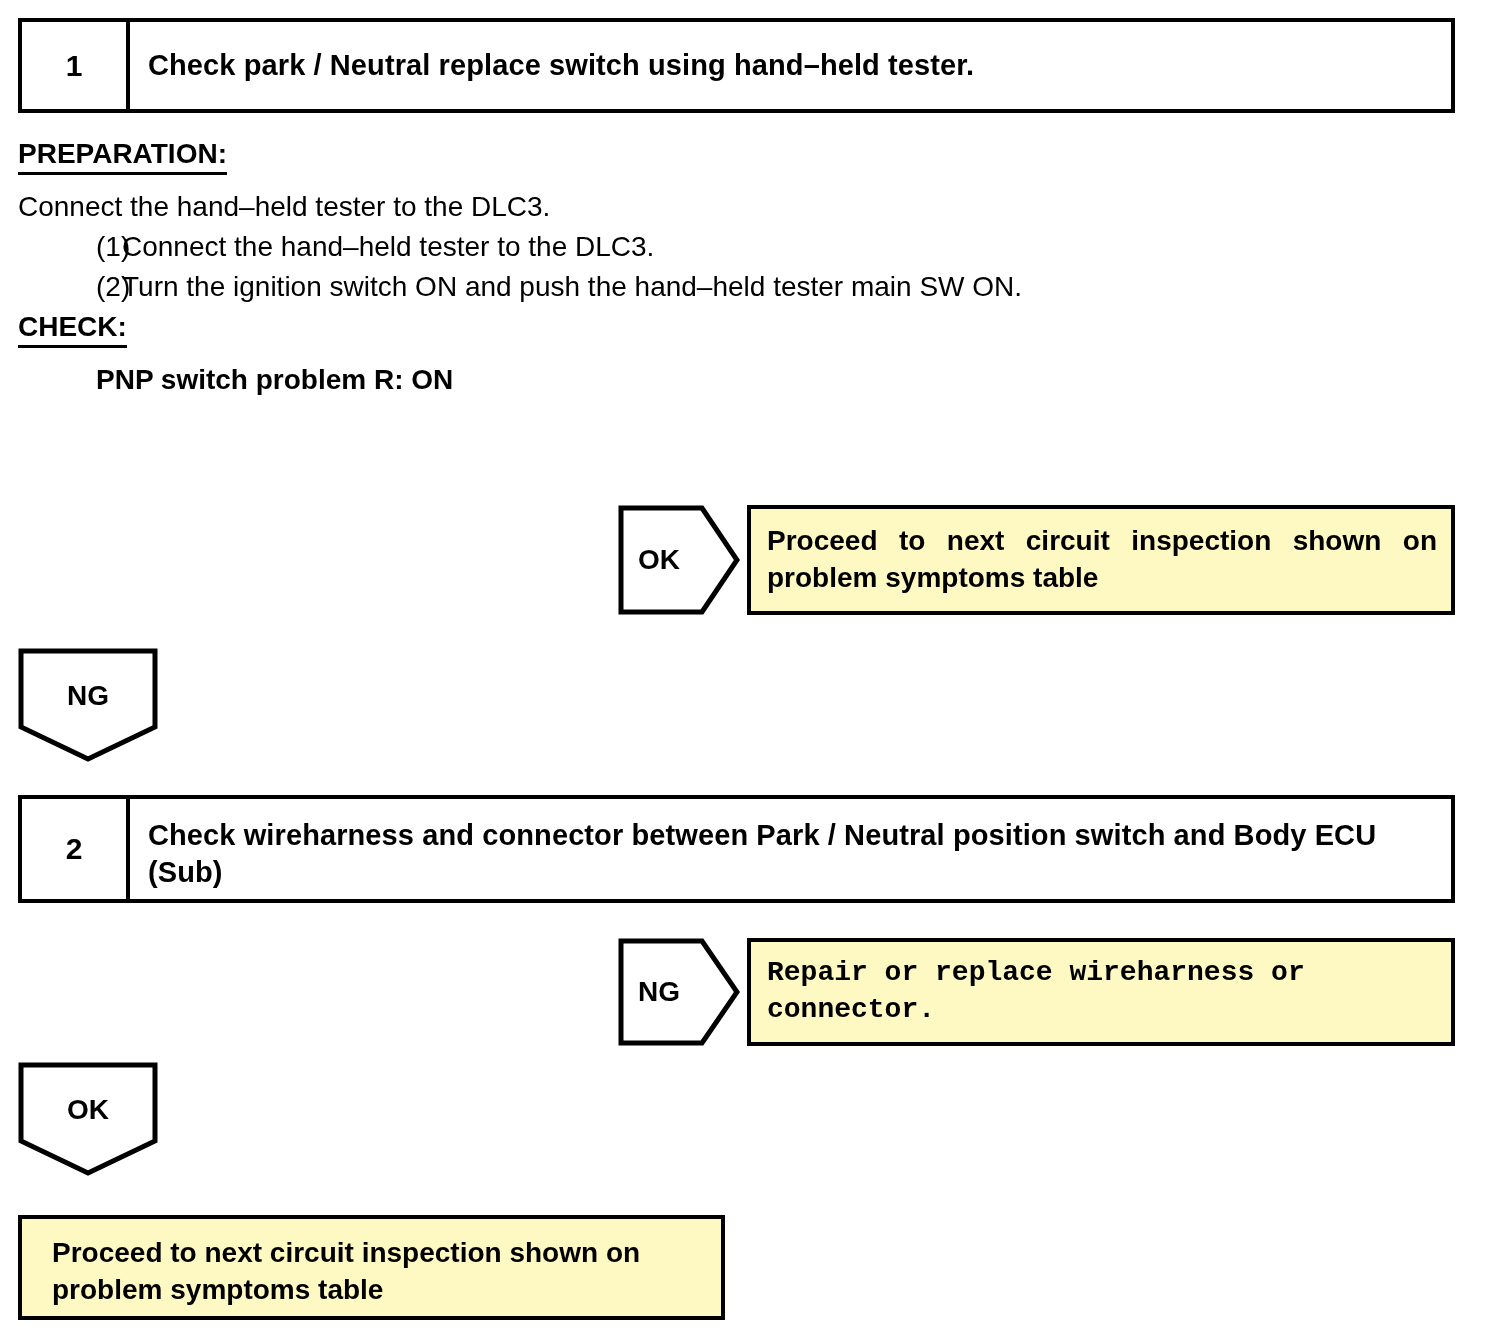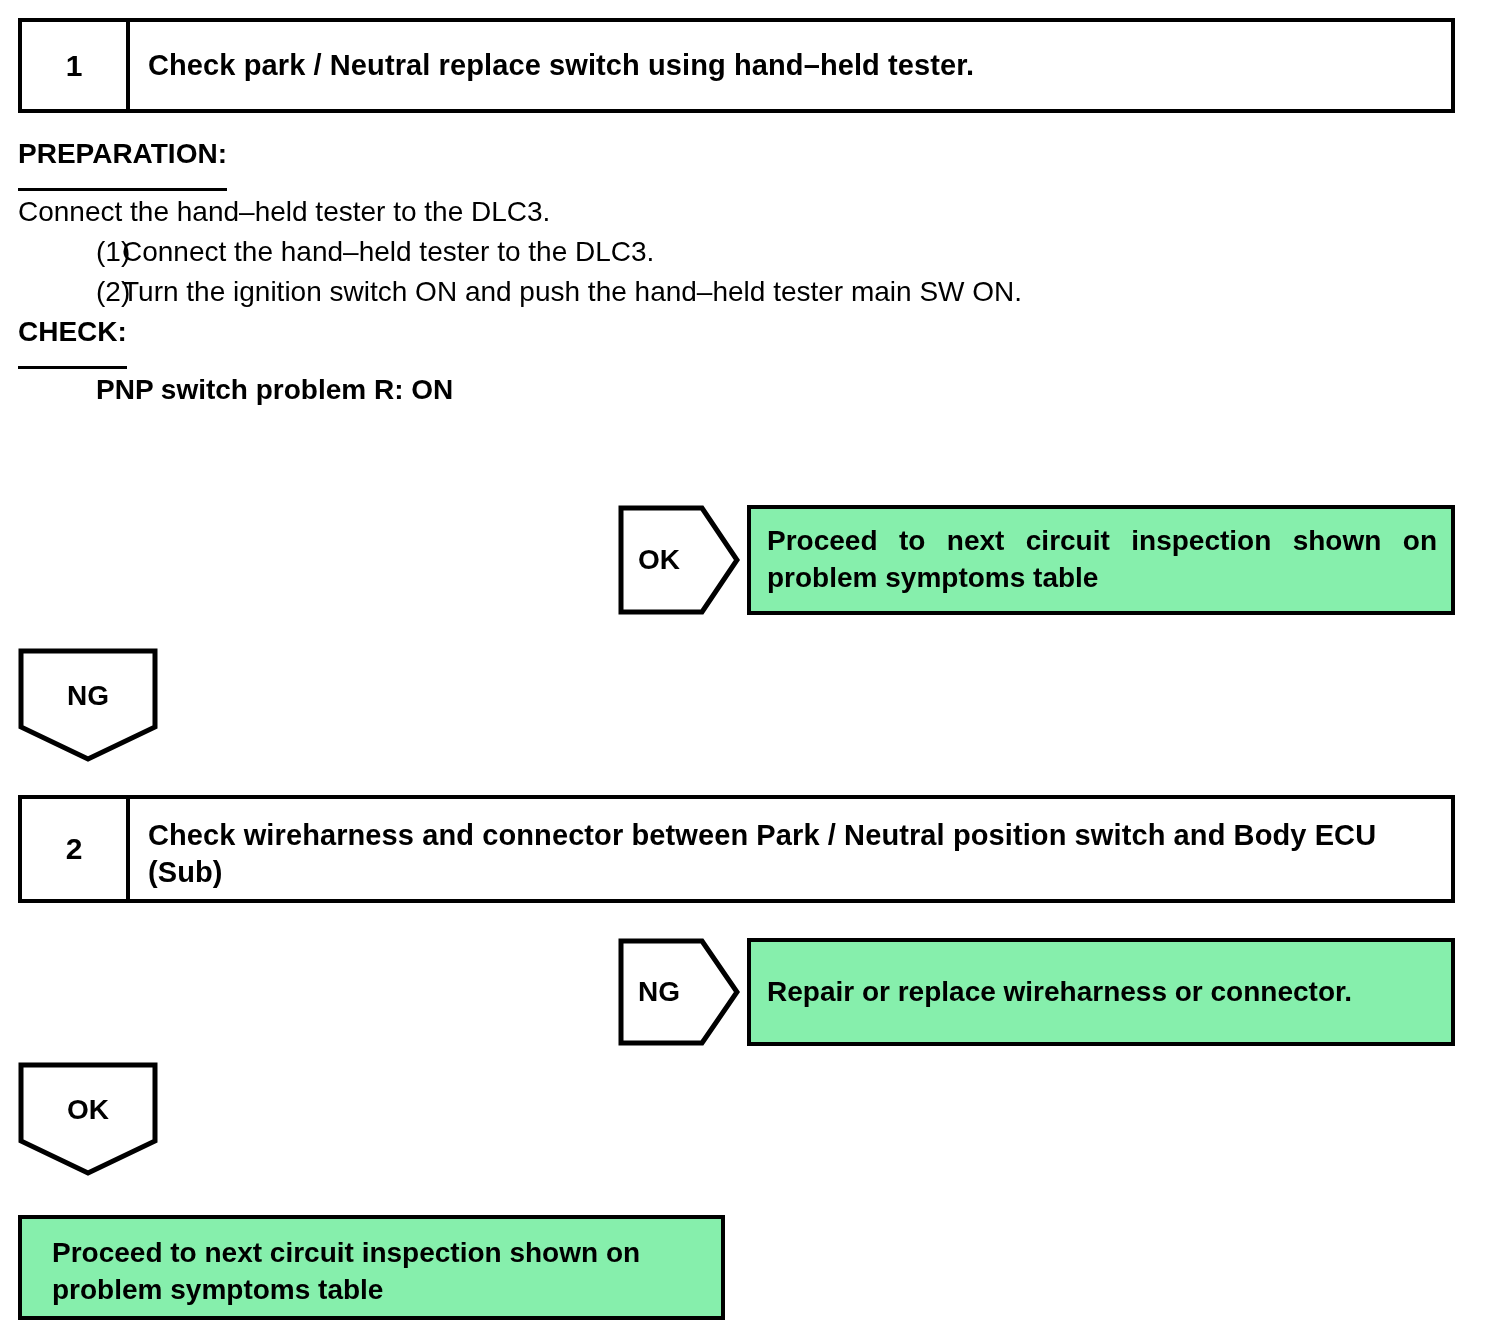--- a/index.html
+++ b/index.html
@@ -67,22 +67,22 @@
     left: 18px;
     top: 134px;
     width: 1300px;
   }
   .sec-head {
     font-size: 28px;
     font-weight: bold;
     line-height: 1.3;
     display: inline-block;
     border-bottom: 3px solid #000;
-    padding-bottom: 16px;
-    margin-bottom: 1px;
+    padding-bottom: 0px;
+    margin-bottom: 12px;
   }
   .sec-head-row {
     line-height: 1.34;
     margin-top: 2px;
   }
   .plain-line {
     font-size: 28px;
     font-weight: normal;
     line-height: 1.42;
     white-space: nowrap;
@@ -144,39 +144,40 @@
     font-size: 28px;
     font-weight: bold;
     line-height: 1;
   }
 
   
   .result-box {
     position: absolute;
     border: 4px solid #000;
     box-sizing: border-box;
-    background: #86efac;
+    background: #fef9c3;
     padding-left: 20px;
   }
   .result-text {
     position: absolute;
     left: 16px;
     right: 14px;
     top: 14px;
     font-size: 28px;
     font-weight: bold;
     line-height: 1.32;
   }
   .result-text.justified {
     text-align: justify;
     text-align-last: left;
   }
   .result-text.middle {
     top: 50%;
     transform: translateY(-50%);
+    font-family: Liberation Mono, monospace;
   }
 </style>
 </head>
 <body>
 
 <div class="canvas">
 
   <div class="step-box" style="left:18px; top:18px; width:1437px; height:95px;">
     <div class="step-num-cell">
       <span class="step-num">1</span>

